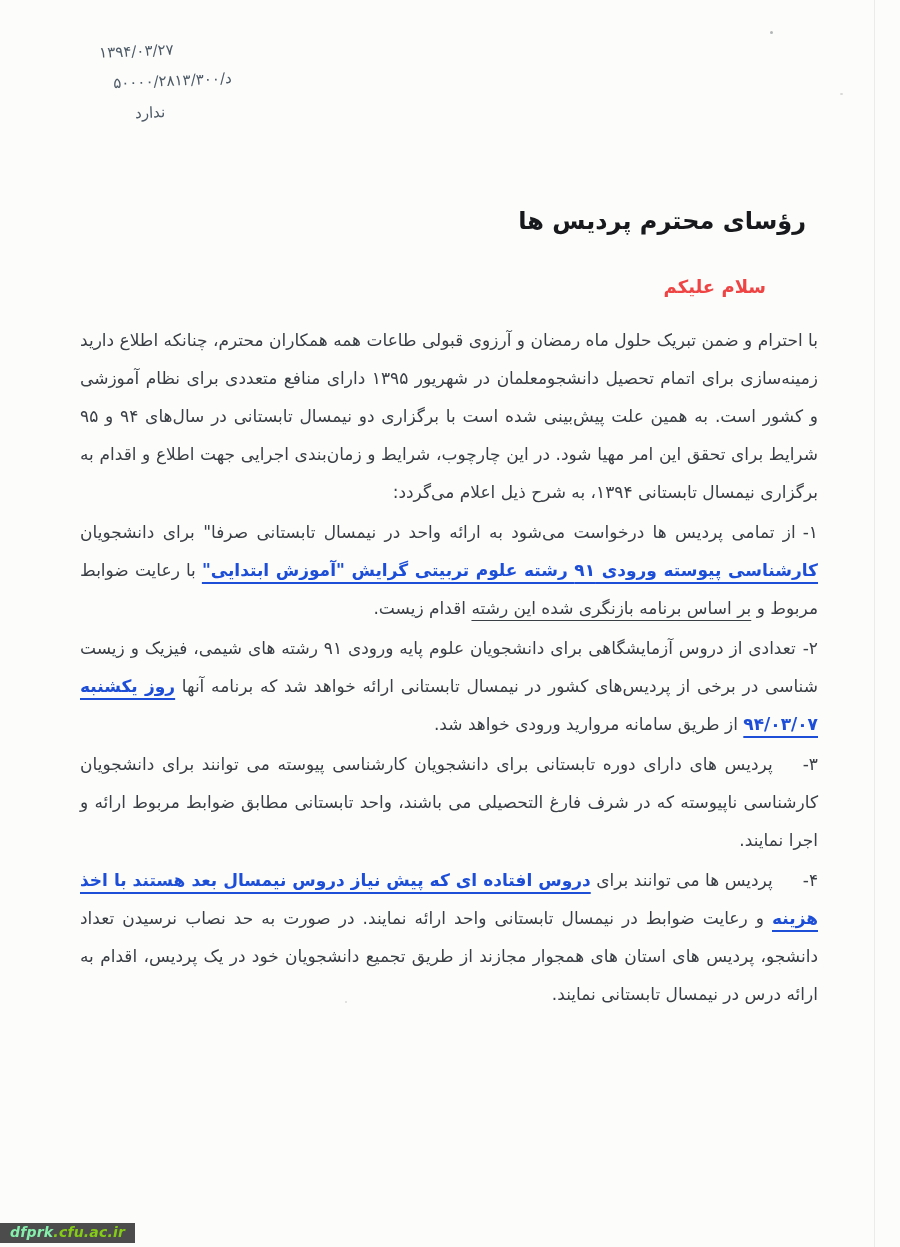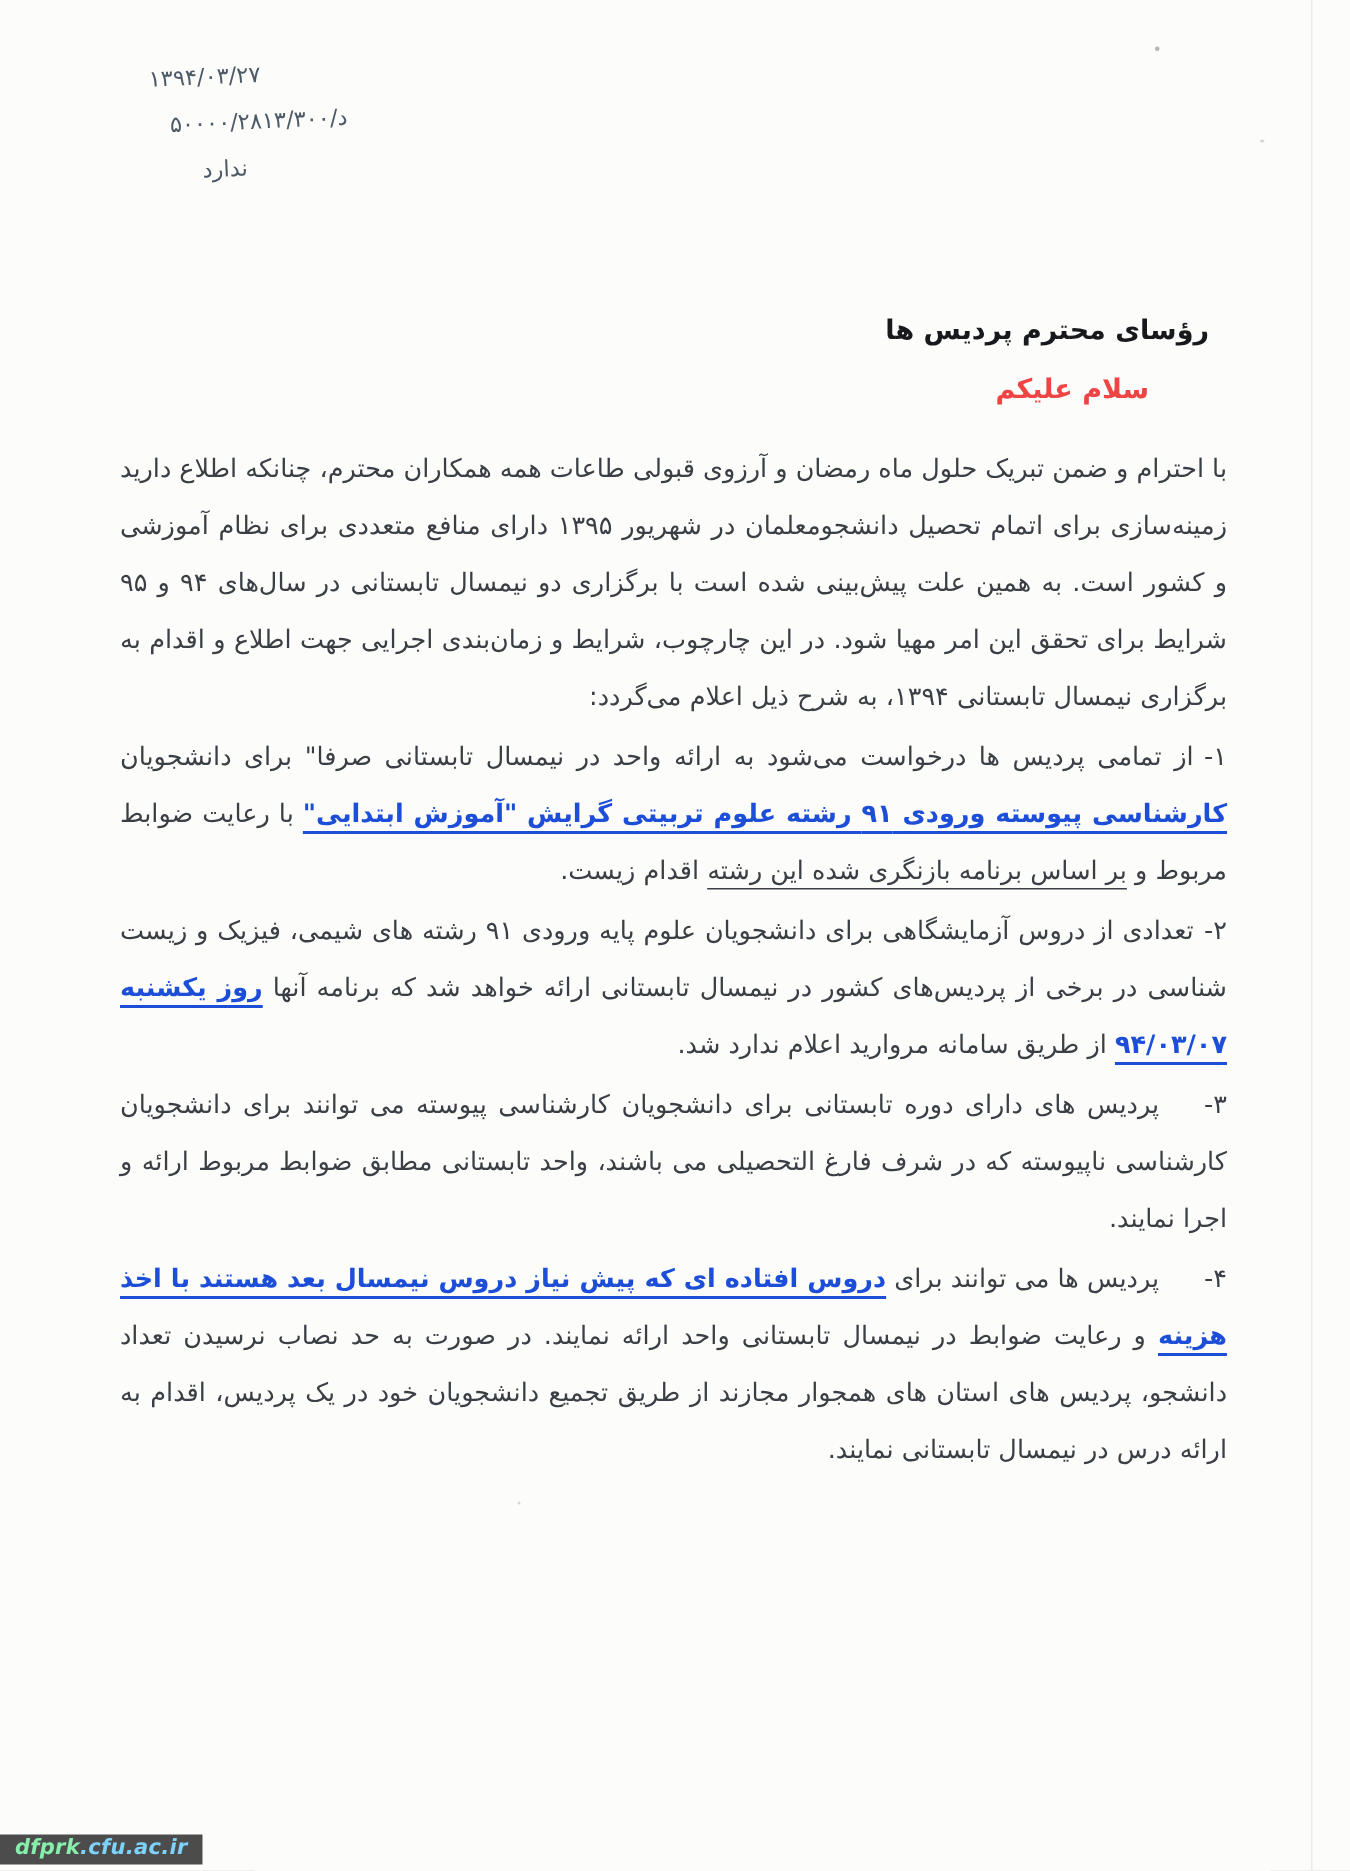--- a/index.html
+++ b/index.html
@@ -38,23 +38,23 @@
 
   
   .content {
     position:absolute; top:208px; right:82px; width:738px;
     direction:rtl;
     font-size:17px;
     line-height:38px;
     text-align:justify;
   }
   .letter-heading {
-    font-size:18px; font-weight:bold; color:#17191c;
+    font-size:24px; font-weight:bold; color:#17191c;
     text-align:right; padding-left:0; padding-right:12px;
-    line-height:26px; margin-bottom:14px;
+    line-height:26px; margin-bottom:41px;
   }
   .salutation {
     font-size:18px; font-weight:bold; color:#ef4444;
     text-align:right; padding-right:52px;
     line-height:24px; margin-bottom:22px;
   }
   .intro { margin-bottom:2px; }
   .item { position:relative; margin-bottom:2px; }
   .item .marker { white-space:pre; margin-left:7px; }
   .item.wide-gap .marker { margin-left:30px; }
@@ -73,21 +73,21 @@
   
   .watermark {
     position:absolute; left:0; bottom:4px;
     background:#4c4c4c;
     padding:1px 10px 3px 10px;
     font-size:14px; font-weight:bold; font-style:italic;
     letter-spacing:0.2px;
     direction:ltr;
   }
   .watermark .wm-prefix { color:#86efac; }
-  .watermark .wm-suffix { color:#7dd3fc; }
+  .watermark .wm-suffix { color:#84cc16; }
 </style>
 </head>
 <body>
 
 <div class="page">
 
   <div class="scan-edge"></div>
   <div class="scan-speck speck-a"></div>
   <div class="scan-speck speck-b"></div>
   <div class="scan-speck speck-c"></div>
@@ -97,21 +97,21 @@
     <div class="line number">د/۵۰۰۰۰/۲۸۱۳/۳۰۰</div>
     <div class="line attachment">ندارد</div>
   </div>
 
   <div class="content">
     <div class="letter-heading">رؤسای محترم پردیس ها</div>
     <div class="salutation">سلام علیکم</div>
     <p class="intro">با احترام و ضمن تبریک حلول ماه رمضان و آرزوی قبولی طاعات همه همکاران محترم، چنانکه اطلاع دارید زمینه‌سازی برای اتمام تحصیل دانشجومعلمان در شهریور ۱۳۹۵ دارای منافع متعددی برای نظام آموزشی و کشور است. به همین علت پیش‌بینی شده است با برگزاری دو نیمسال تابستانی در سال‌های ۹۴ و ۹۵ شرایط برای تحقق این امر مهیا شود. در این چارچوب، شرایط و زمان‌بندی اجرایی جهت اطلاع و اقدام به برگزاری نیمسال تابستانی ۱۳۹۴، به شرح ذیل اعلام می‌گردد:</p>
     <div id="items">
         <div class="item"><span class="marker">۱-</span><span>از تمامی پردیس ها درخواست می‌شود به ارائه واحد در نیمسال تابستانی صرفا" برای دانشجویان </span><span class="seg-bu">کارشناسی پیوسته ورودی ۹۱ رشته علوم تربیتی گرایش "آموزش ابتدایی"</span><span> با رعایت ضوابط مربوط و </span><span class="seg-u">بر اساس برنامه بازنگری شده این رشته</span><span> اقدام زیست.</span></div>
-        <div class="item"><span class="marker">۲-</span><span>تعدادی از دروس آزمایشگاهی برای دانشجویان علوم پایه ورودی ۹۱ رشته های شیمی، فیزیک و زیست شناسی در برخی از پردیس‌های کشور در نیمسال تابستانی ارائه خواهد شد که برنامه آنها </span><span class="seg-bu">روز یکشنبه  ۹۴/۰۳/۰۷</span><span> از طریق سامانه مروارید اعلام ندارد شد.</span></div>
+        <div class="item"><span class="marker">۲-</span><span>تعدادی از دروس آزمایشگاهی برای دانشجویان علوم پایه ورودی ۹۱ رشته های شیمی، فیزیک و زیست شناسی در برخی از پردیس‌های کشور در نیمسال تابستانی ارائه خواهد شد که برنامه آنها </span><span class="seg-bu">روز یکشنبه  ۹۴/۰۳/۰۷</span><span> از طریق سامانه مروارید ورودی خواهد شد.</span></div>
         <div class="item wide-gap"><span class="marker">۳-</span><span>پردیس های دارای دوره تابستانی برای دانشجویان کارشناسی پیوسته می توانند برای دانشجویان کارشناسی ناپیوسته که در شرف فارغ التحصیلی می باشند،  واحد تابستانی مطابق ضوابط مربوط ارائه و اجرا نمایند.</span></div>
         <div class="item wide-gap"><span class="marker">۴-</span><span>پردیس ها می توانند برای </span><span class="seg-bu">دروس افتاده ای که پیش نیاز دروس نیمسال بعد هستند با اخذ هزینه</span><span> و رعایت ضوابط در نیمسال تابستانی واحد ارائه نمایند. در صورت به حد نصاب نرسیدن تعداد دانشجو، پردیس های استان های همجوار مجازند از طریق تجمیع دانشجویان خود در یک پردیس، اقدام به ارائه درس در نیمسال تابستانی نمایند.</span></div>
       </div>
   </div>
 
   <div class="watermark">
     <span class="wm-prefix">dfprk</span><span class="wm-suffix">.cfu.ac.ir</span>
   </div>
 
 </div>

